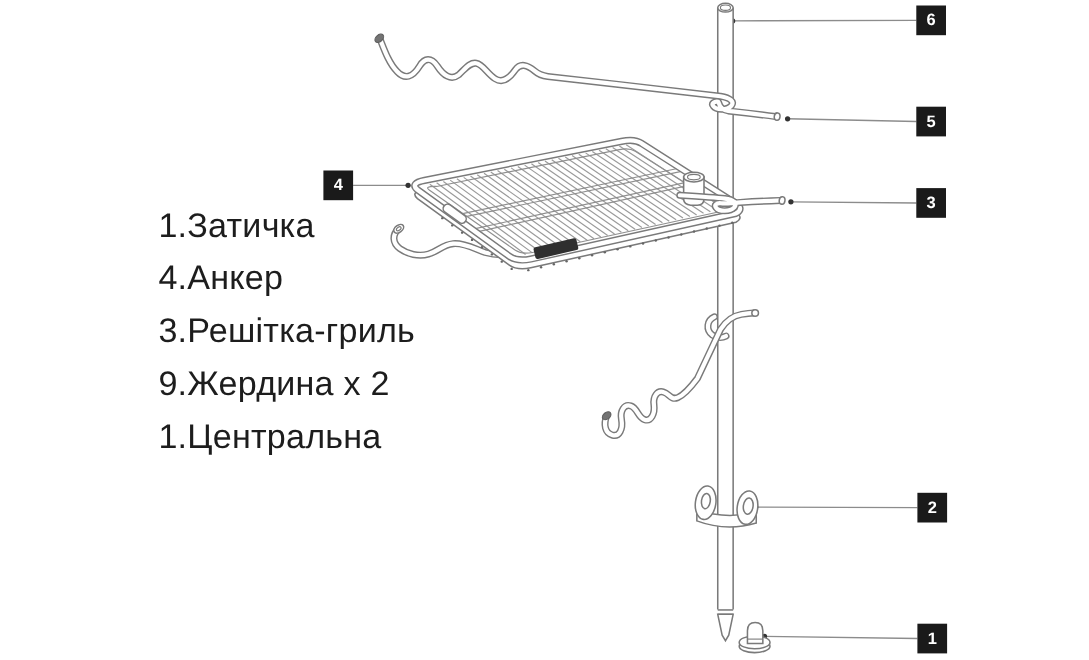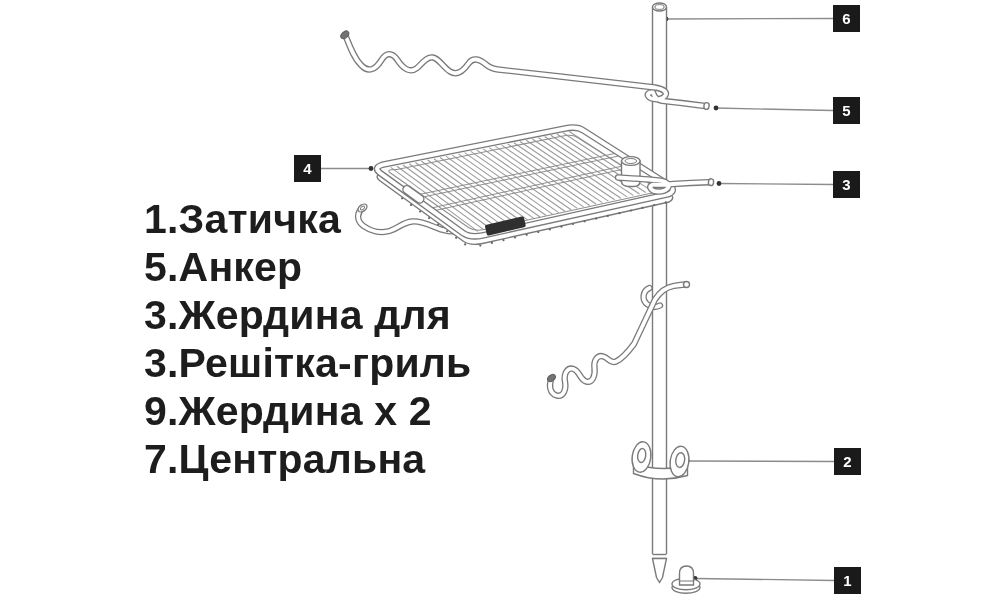--- a/index.html
+++ b/index.html
@@ -19,22 +19,22 @@
   .rim{fill:none;stroke:#8f8f8f;stroke-width:1.05;}
   .leader{stroke:var(--leader,#8c8c8c);stroke-width:1.3;}
   .dot{fill:#333;}
   .endcap-dark{fill:#737373;stroke:#5f5f5f;stroke-width:1;}
   .edge-dot{fill:#666;}
   
   .callout{position:absolute;width:27px;height:27px;background:var(--label-bg,#1a1a1a);
            color:var(--label-text,#fff);font-size:15px;font-weight:700;
            display:flex;align-items:center;justify-content:center;user-select:none;}
   
-  .parts-list{position:absolute;left:144px;top:195px;color:var(--text,#1d1d1d);
-              font-size:41px;font-weight:700;line-height:48px;letter-spacing:0.2px;white-space:nowrap;}
+  .parts-list{position:absolute;left:144px;top:181px;color:var(--text,#1d1d1d);
+              font-size:31px;font-weight:400;line-height:48px;letter-spacing:0.2px;white-space:nowrap;}
 </style>
 </head>
 <body>
 
 <div id="stage">
 
   <svg id="drawing" width="990" height="600" viewBox="0 0 990 600">
 
     <g>
       <line class="leader" x1="666" y1="19" x2="833" y2="18.5"></line>
@@ -223,20 +223,19 @@
 
   <div class="callout" style="left:833px;top:5px">6</div>
   <div class="callout" style="left:833px;top:97px">5</div>
   <div class="callout" style="left:833px;top:171px">3</div>
   <div class="callout" style="left:834px;top:448px">2</div>
   <div class="callout" style="left:834px;top:567px">1</div>
   <div class="callout" style="left:294px;top:155px">4</div>
 
   <div class="parts-list">
     <div>1.Затичка</div>
-    <div>5.Анкер</div>
-    <div>3.Жердина для</div>
+    <div>4.Анкер</div>
     <div>3.Решітка-гриль</div>
     <div>9.Жердина x 2</div>
-    <div>7.Центральна</div>
+    <div>1.Центральна</div>
   </div>
 
 </div>
 
 </body></html>

